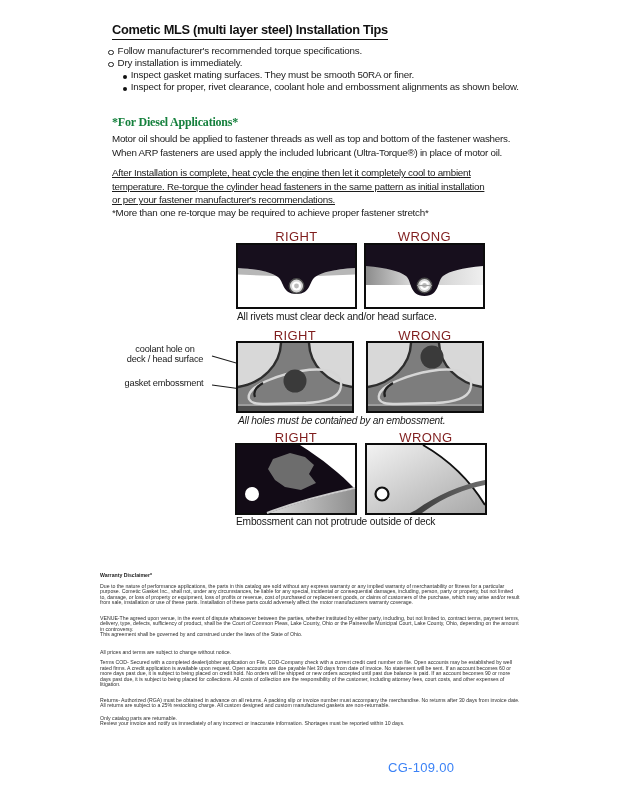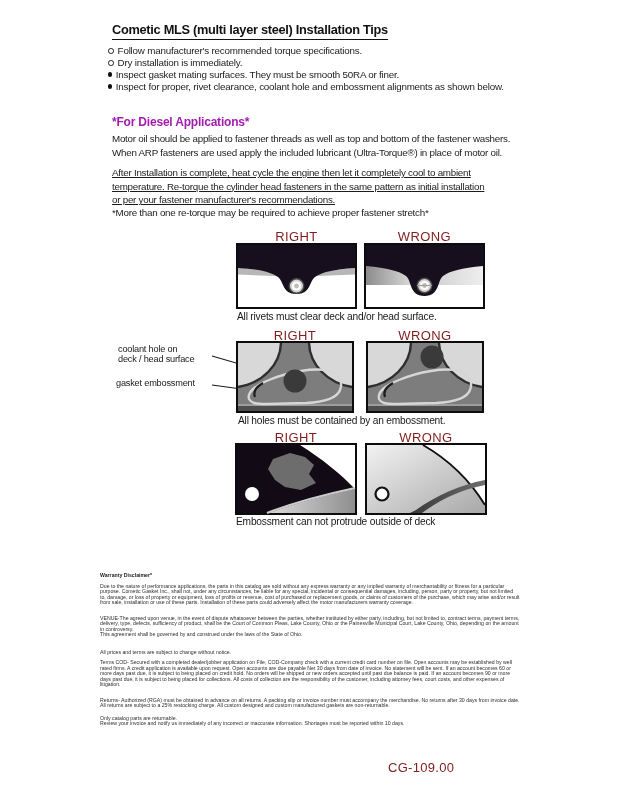--- a/index.html
+++ b/index.html
@@ -7,67 +7,67 @@
     position:relative;width:554px;height:800px;background:#ffffff;overflow:hidden;
     font-family:"Liberation Sans",sans-serif;color:#1c1c1c;
   }
   .abs{position:absolute;}
   
   .title{
     left:112px;top:22px;font-size:12.8px;font-weight:bold;letter-spacing:-0.3px;
     border-bottom:1.6px solid #111;padding-bottom:2px;color:#111;
   }
   .bullets{left:108px;top:45px;font-size:9.8px;letter-spacing:-0.2px;line-height:12px;}
-  .b-row{display:flex;align-items:flex-start;white-space:nowrap;}
-  .b-row.sub{}
+  .b-row{display:flex;align-items:center;white-space:nowrap;}
+  .b-row.sub{margin-left:15px;}
   .o-marker{width:3.6px;height:3.6px;border:1px solid #222;border-radius:50%;margin:3.4px 4px 0 0;flex:0 0 auto;}
   .dot-marker{width:4.2px;height:4.2px;background:#111;border-radius:50%;margin:3.4px 3.5px 0 0;flex:0 0 auto;}
-  .diesel-heading{left:112px;top:115px;font-size:12px;font-weight:bold;letter-spacing:-0.2px;color:#a21caf;}
+  .diesel-heading{left:112px;top:115px;font-size:12px;font-weight:bold;letter-spacing:-0.2px;color:#15803d;font-family:Liberation Serif, serif;}
   .para{left:112px;font-size:9.8px;letter-spacing:-0.25px;line-height:13.6px;}
   .para .pline{white-space:nowrap;}
   .para1{top:132px;}
   .para2{top:166px;text-decoration:underline;}
   .para3{top:206px;}
   
   .rw-label{font-size:13px;letter-spacing:0.4px;color:#7f1d1d;text-align:center;}
   .cap{font-size:10.2px;letter-spacing:-0.2px;color:#191919;line-height:11px;white-space:nowrap;}
   .panel{display:block;}
-  .ann{font-size:9.2px;letter-spacing:-0.2px;line-height:9.8px;text-align:left;color:#191919;}
+  .ann{font-size:9.2px;letter-spacing:-0.2px;line-height:9.8px;text-align:center;color:#191919;}
   
   .lbl-r1-right{left:236px;top:229px;width:121px;}
   .lbl-r1-wrong{left:364px;top:229px;width:121px;}
   .panel-r1-right{left:236px;top:243px;}
   .panel-r1-wrong{left:364px;top:243px;}
   .cap1{left:237px;top:311px;}
   
   .lbl-r2-right{left:236px;top:328px;width:118px;}
   .lbl-r2-wrong{left:366px;top:328px;width:118px;}
   .panel-r2-right{left:236px;top:341px;}
   .panel-r2-wrong{left:366px;top:341px;}
-  .cap2{left:238px;top:415px;}
+  .cap2{left:238px;top:415px;font-style:italic;}
   .ann-coolant{left:118px;top:345px;width:94px;}
   .ann-emboss{left:116px;top:379px;width:96px;}
   .leader-svg{left:204px;top:348px;}
   
   .lbl-r3-right{left:235px;top:430px;width:122px;}
   .lbl-r3-wrong{left:365px;top:430px;width:122px;}
   .panel-r3-right{left:235px;top:443px;}
   .panel-r3-wrong{left:365px;top:443px;}
   .cap3{left:236px;top:516px;}
   
   .legal{left:100px;top:573px;width:420px;font-size:5.2px;line-height:5.5px;letter-spacing:0;color:#2e2e2e;}
   .legal .lheading{font-weight:bold;margin-bottom:5px;color:#222;}
   .legal p{margin:0;}
   .legal .mbA{margin-bottom:10px;}
   .legal .mbB{margin-bottom:12px;}
   .legal .mbC{margin-bottom:5px;}
   .legal .mbD{margin-bottom:10px;}
   .legal .mbE{margin-bottom:7px;}
   
-  .page-code{left:388px;top:760px;font-size:13px;letter-spacing:0.3px;color:#7f1d1d;}
+  .page-code{left:388px;top:760px;font-size:13px;letter-spacing:0.3px;color:#3b82f6;}
 </style>
 </head>
 <body>
 
 <div class="page">
 
   <div class="abs title">Cometic MLS (multi layer steel) Installation Tips</div>
 
   <div class="abs bullets">
     <div class="b-row">

